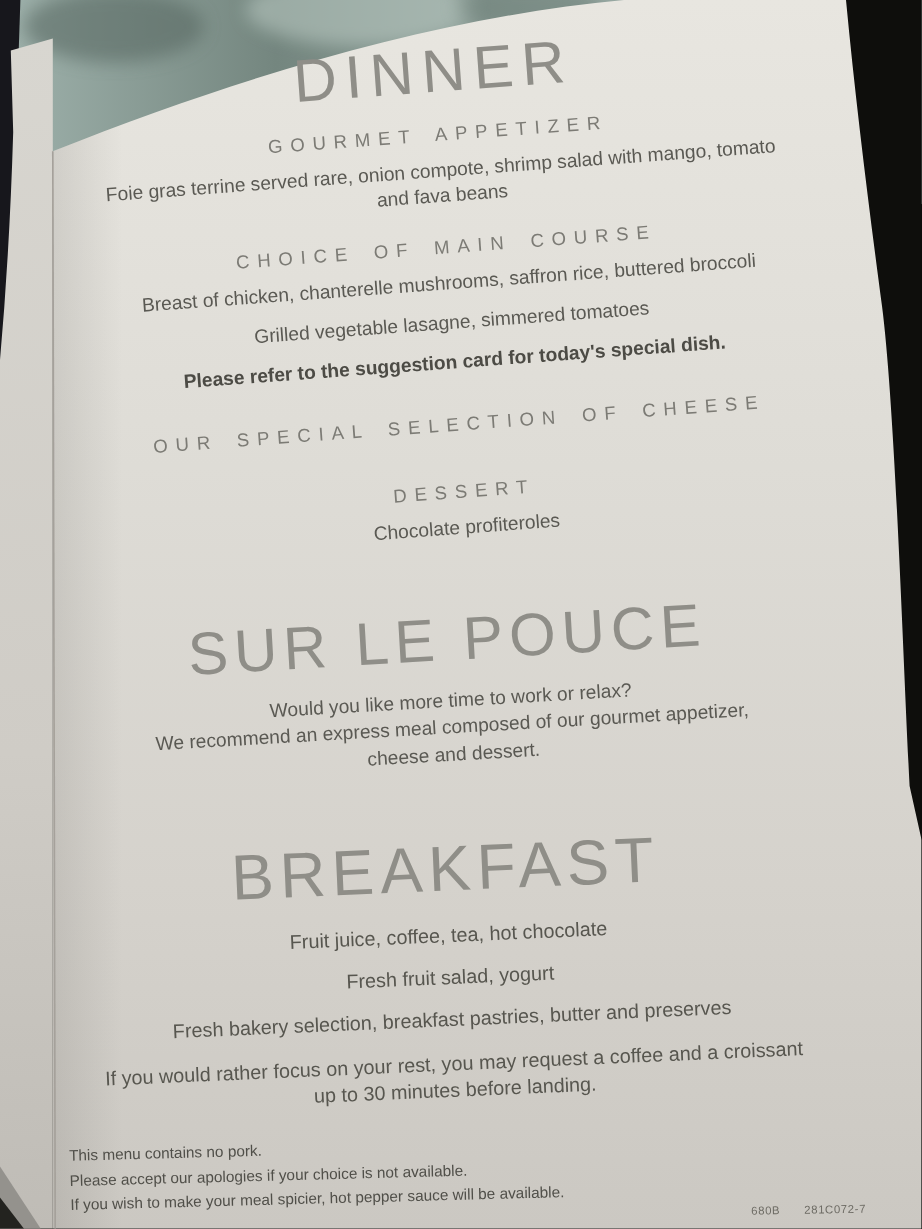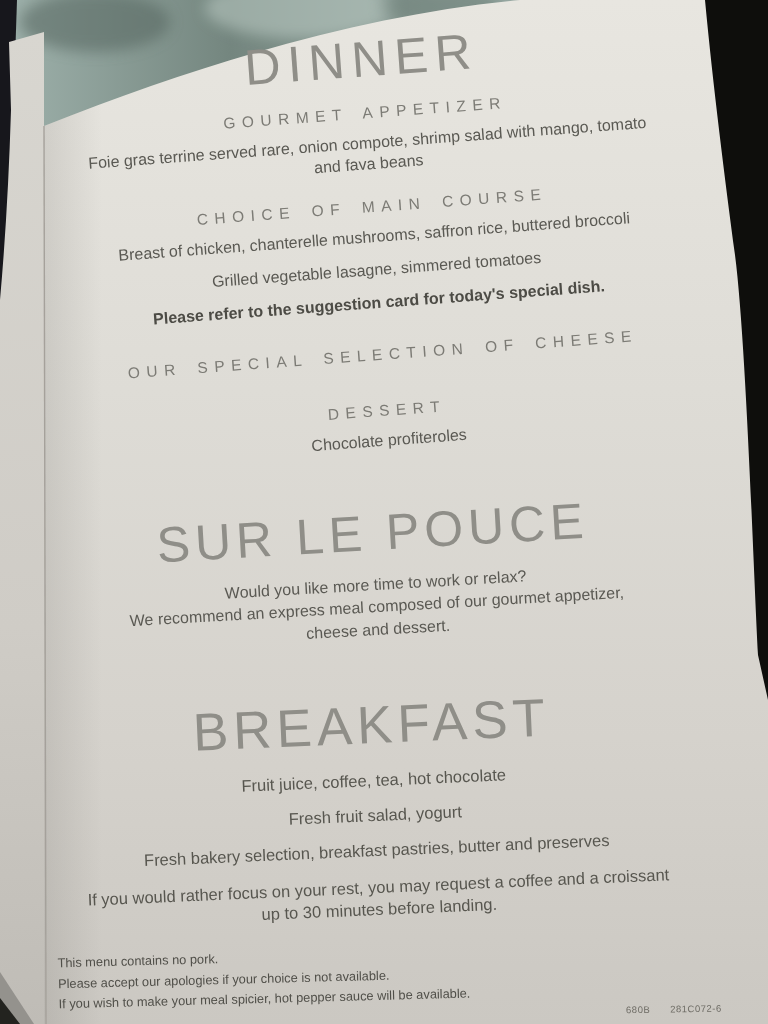--- a/index.html
+++ b/index.html
@@ -125,17 +125,17 @@
     </section>
 
     <footer class="footnotes">
       <p class="foot-line">This menu contains no pork.</p>
       <p class="foot-line">Please accept our apologies if your choice is not available.</p>
       <p class="foot-line">If you wish to make your meal spicier, hot pepper sauce will be available.</p>
     </footer>
 
     <div class="print-code">
       <span>680B</span>
-      <span>281C072-6</span>
+      <span>281C072-7</span>
     </div>
 
   </div>
 </div>
 
 </body></html>

